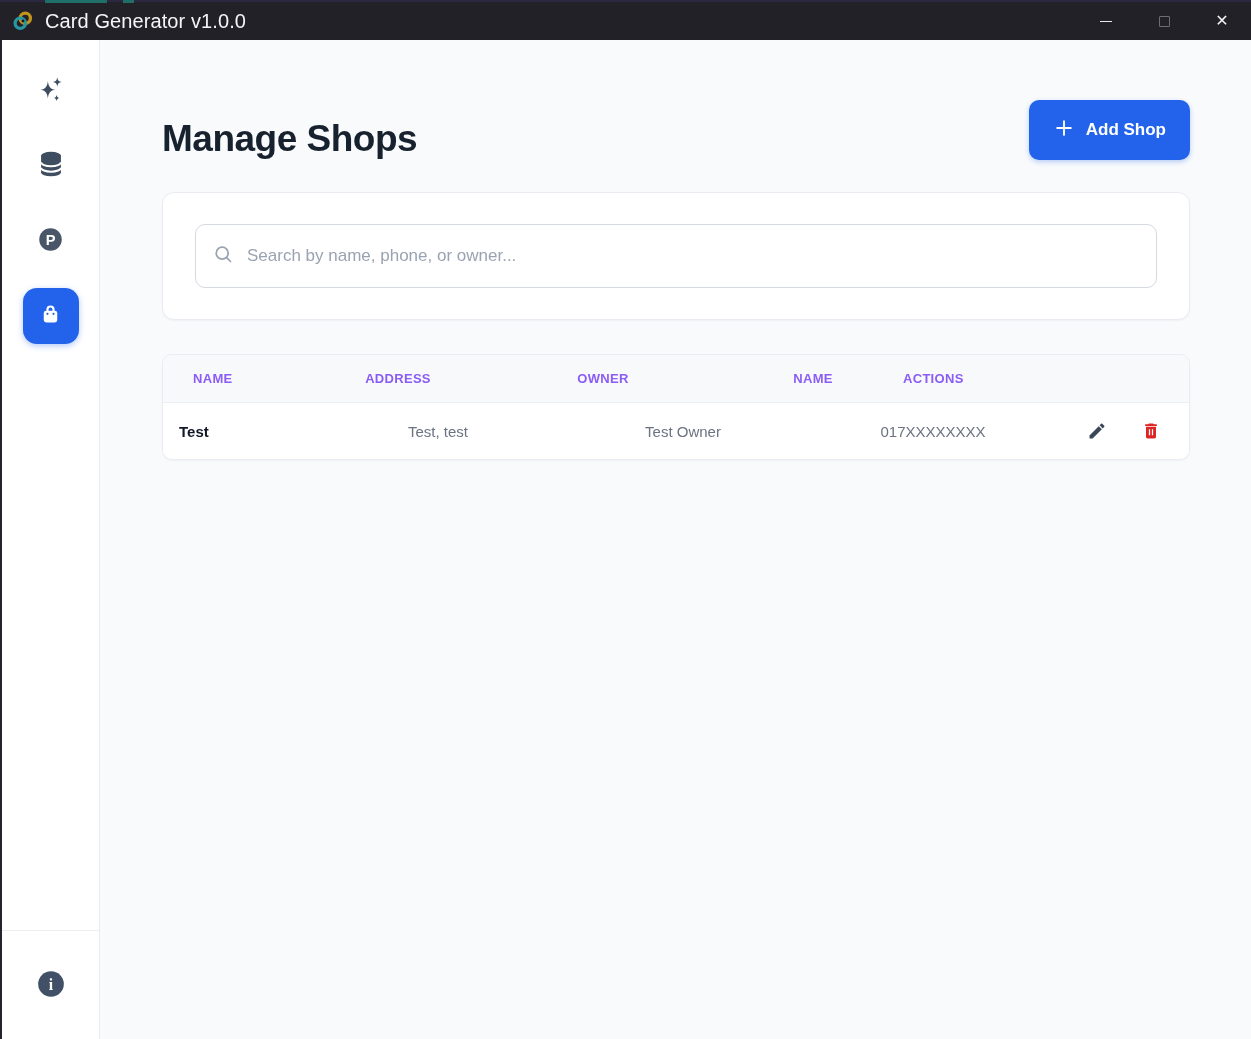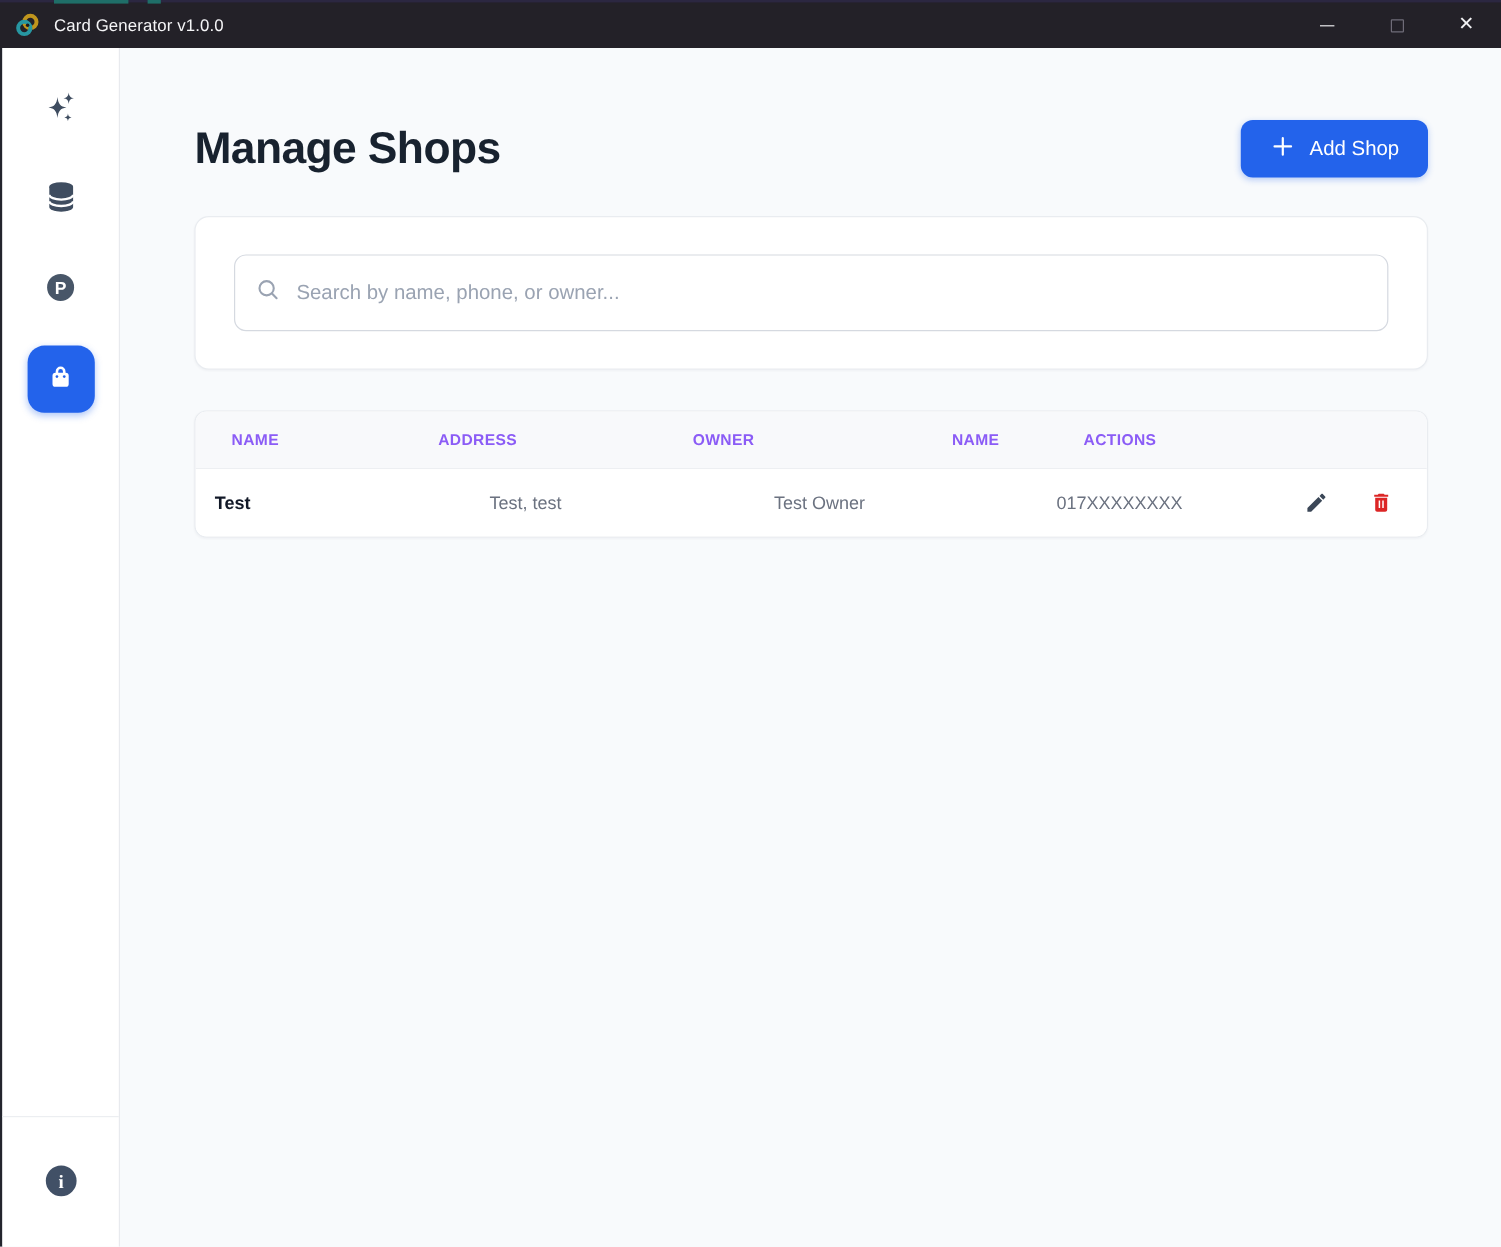--- a/index.html
+++ b/index.html
@@ -15,21 +15,21 @@
   .titlebar {
     height:40px; background:#232128; flex:0 0 40px;
     display:flex; align-items:center;
     border-top:2px solid #2b2741;
     position:relative;
   }
   .artifact { position:absolute; top:-2px; height:3px; background:#1f6e68; }
   .artifact.a1 { left:45px; width:62px; }
   .artifact.a2 { left:123px; width:11px; }
   .app-logo { width:22px; height:22px; margin-left:12px; }
-  .tb-title { color:#f5f5f7; font-size:14px; margin-left:11px; letter-spacing:.1px; }
+  .tb-title { color:#f5f5f7; font-size:20px; margin-left:11px; letter-spacing:.1px; }
   .win-controls { margin-left:auto; display:flex; height:100%; }
   .win-btn {
     width:58px; height:100%; background:transparent; border:none;
     display:flex; align-items:center; justify-content:center; cursor:pointer;
   }
   .glyph-min { width:12px; height:0; border-top:1.6px solid #e9e9ec; display:block; }
   .glyph-max { width:11px; height:11px; border:1.5px solid #6f6c78; border-radius:1px; display:block; }
   .glyph-close { color:#f2f2f4; font-size:16px; line-height:1; }
 
   
@@ -51,28 +51,28 @@
     box-shadow:0 2px 6px rgba(35,99,235,.35); }
   .sidebar-spacer { flex:1; }
   .sidebar-footer {
     border-top:1px solid #eceef1; height:109px;
     display:flex; justify-content:center; align-items:flex-start; padding-top:39px;
   }
   .info-btn { border:none; background:transparent; cursor:pointer; width:28px; height:28px; }
 
   
   main { flex:1; padding:60px 61px 0 62px; min-width:0; }
-  .page-header { display:flex; align-items:center; justify-content:space-between; margin-bottom:32px; }
+  .page-header { display:flex; align-items:flex-end; justify-content:space-between; margin-bottom:32px; }
   h1 { font-size:37px; font-weight:800; color:#18222f; letter-spacing:-.5px; }
   .add-shop {
     display:flex; align-items:center; gap:11px;
     background:#2363eb; color:#ffffff; border:none; cursor:pointer;
     font-family:"Liberation Sans", sans-serif;
-    font-size:17px; font-weight:400; border-radius:10px;
-    padding:0 24px; height:48px;
+    font-size:17px; font-weight:700; border-radius:10px;
+    padding:0 24px; height:60px;
     box-shadow:0 2px 5px rgba(35,99,235,.3);
   }
 
   .card {
     background:#ffffff; border:1px solid #e9ecf0; border-radius:12px;
     box-shadow:0 1px 2px rgba(16,24,40,.04);
   }
   .search-card { padding:31px 32px; margin-bottom:34px; }
   .search-box {
     height:64px; border:1px solid #d5d9e0; border-radius:10px;

